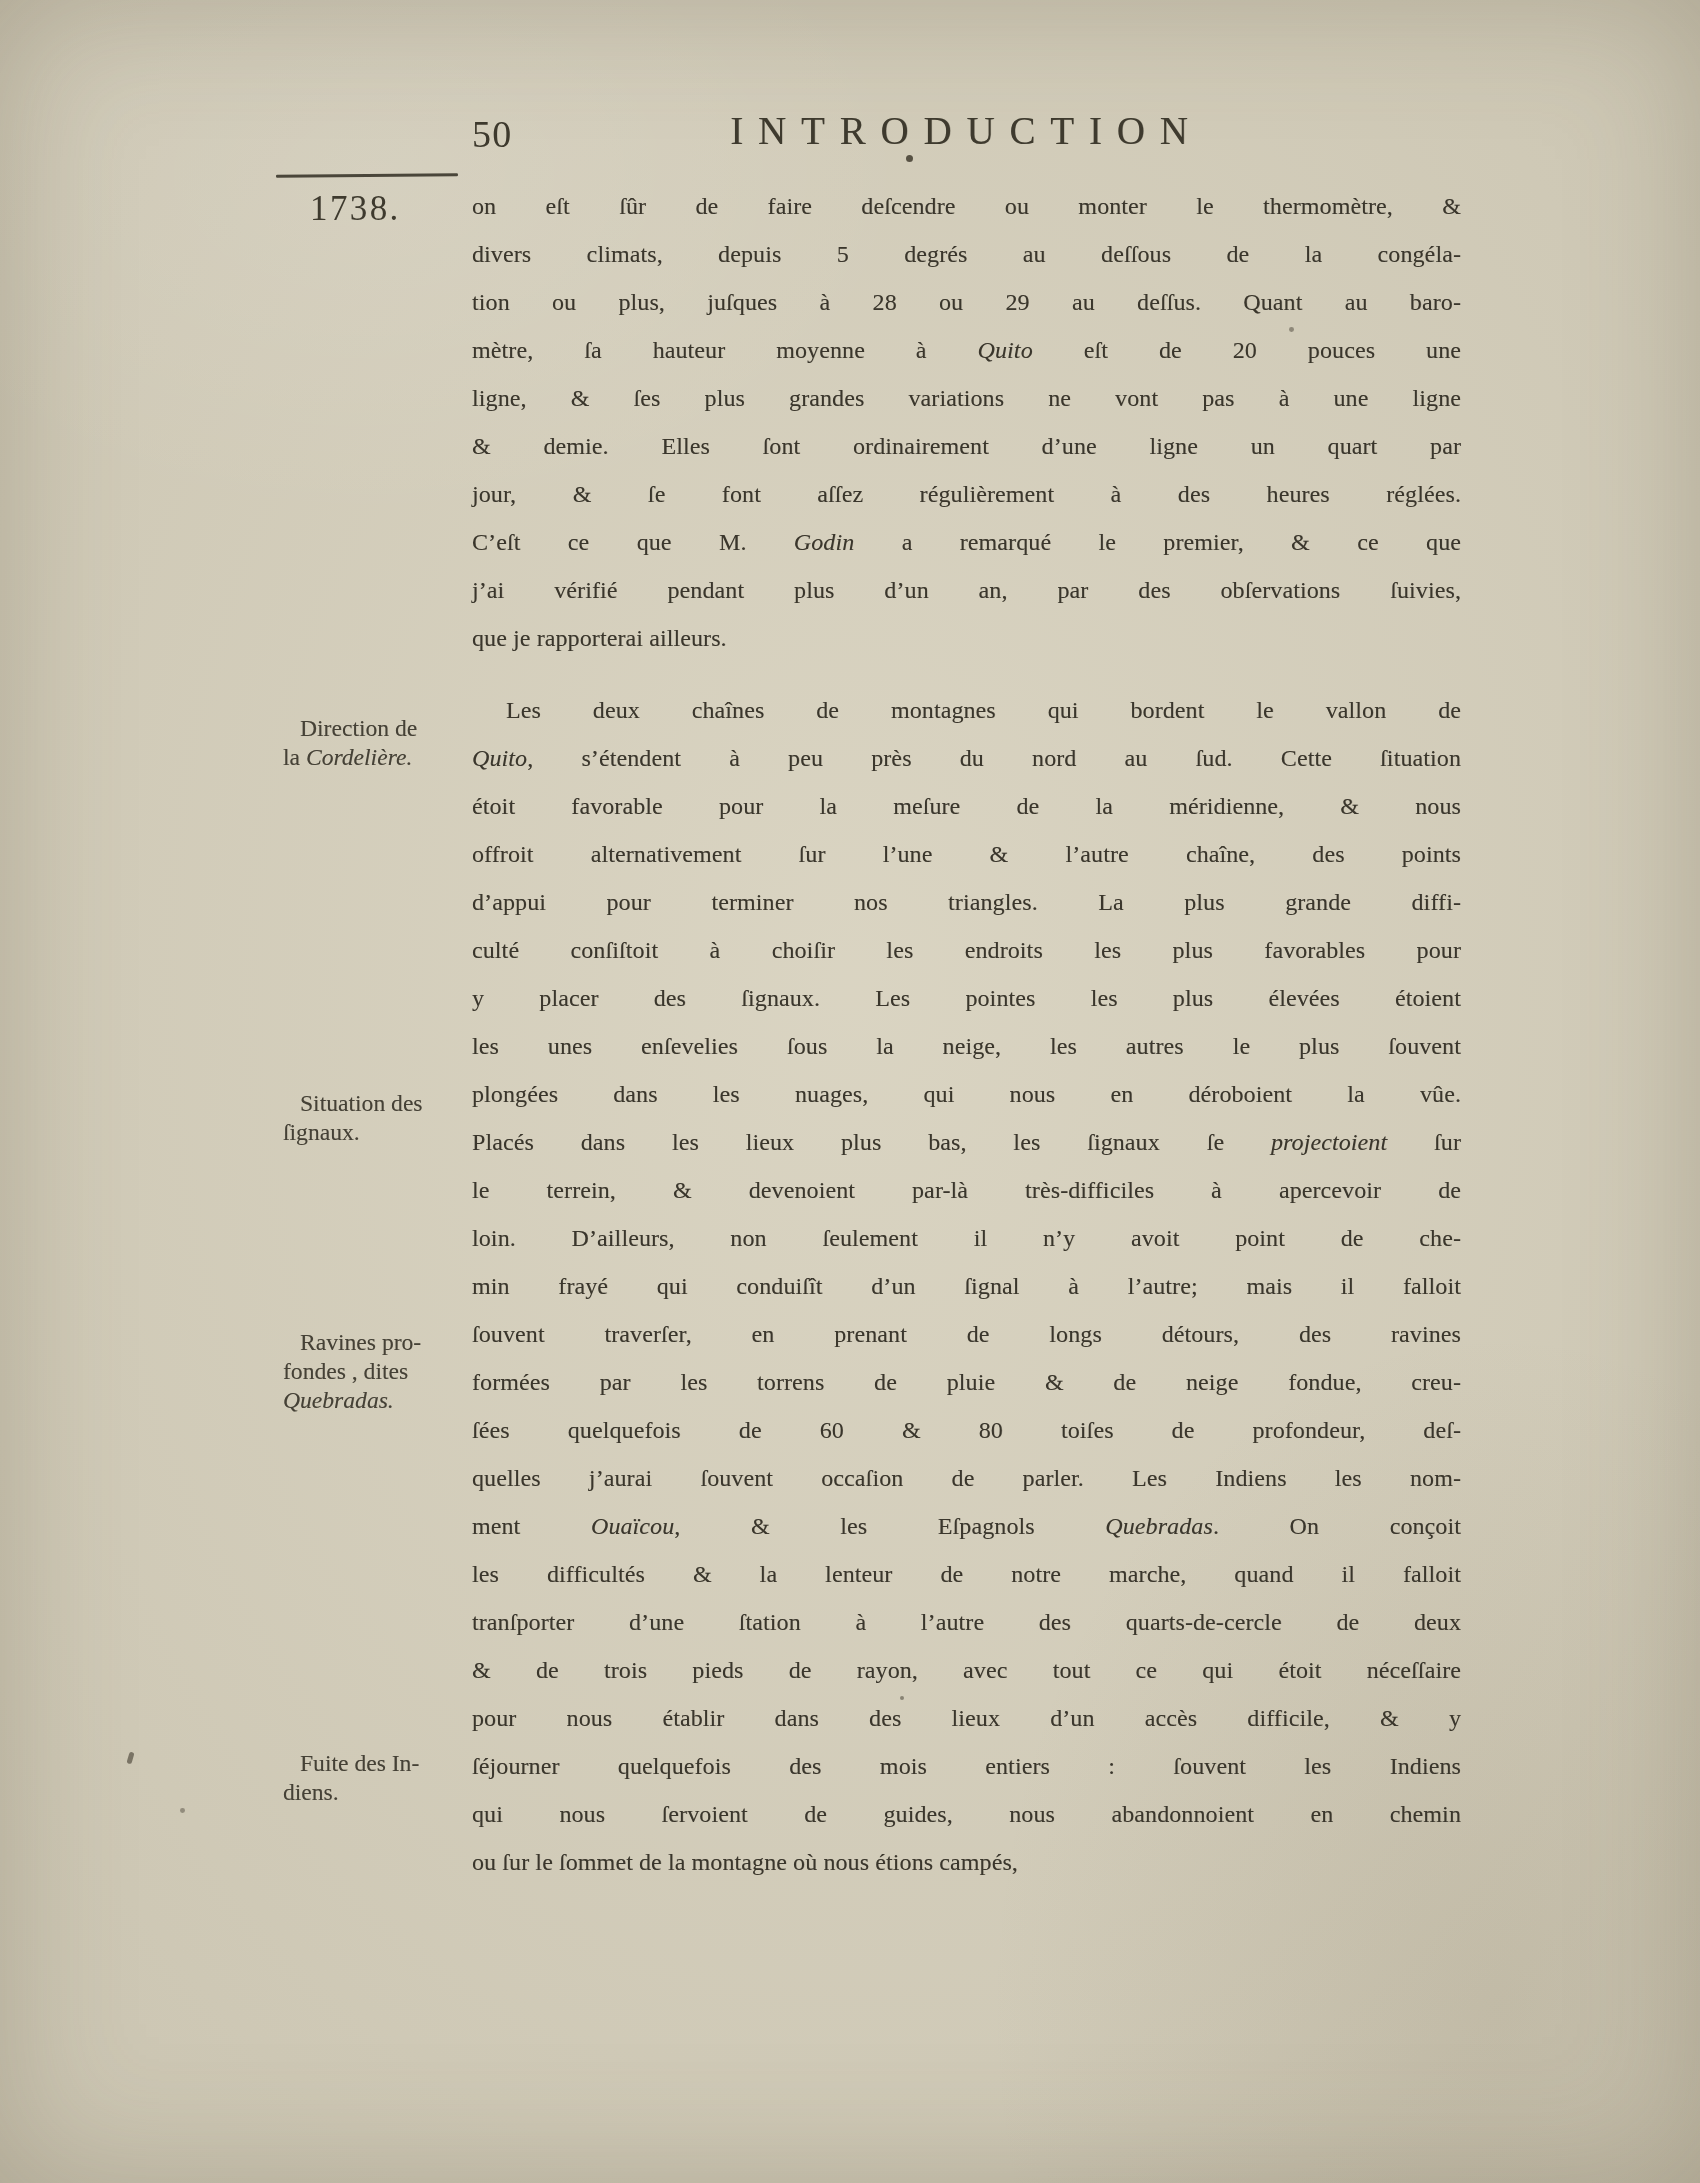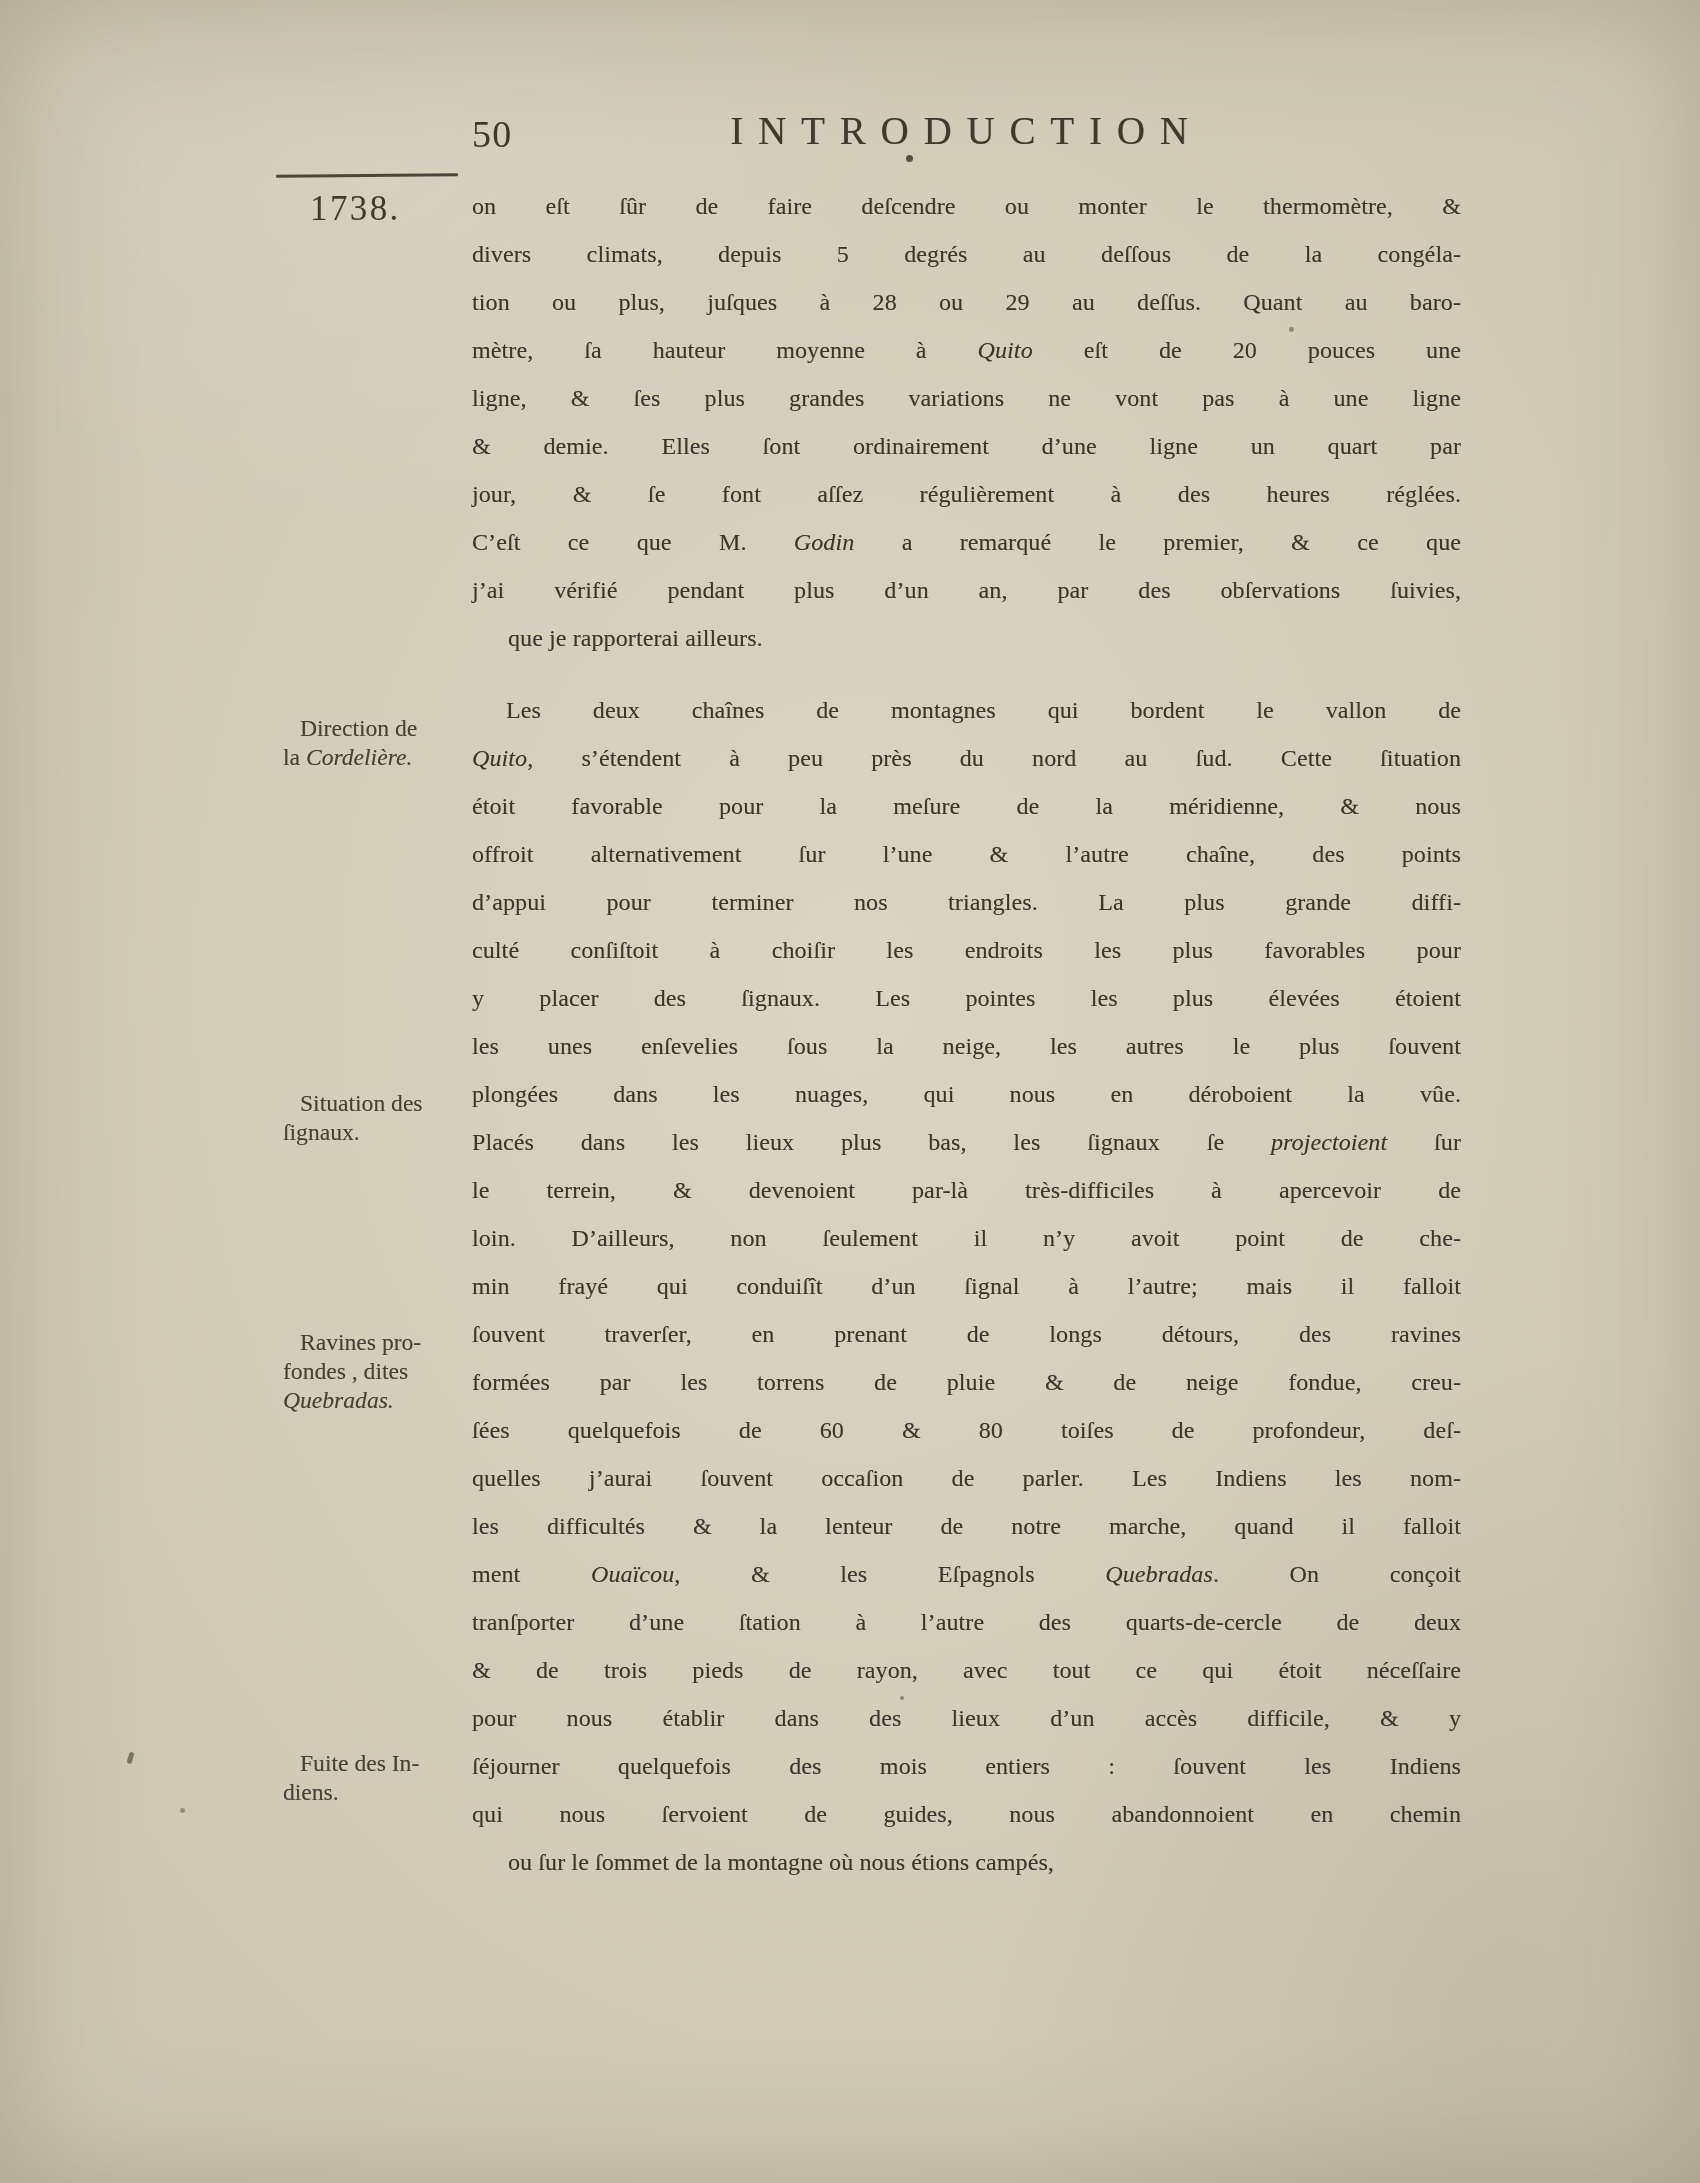--- a/index.html
+++ b/index.html
@@ -39,21 +39,21 @@
     position:absolute; left:472px; top:182px; width:989px;
     font-size:24px; line-height:48px; letter-spacing:0.1px;
     text-shadow:0.3px 0.3px 0.4px rgba(58,54,44,0.32);
   }
   .paragraph { margin:0; }
   .paragraph.indented { margin-top:8.5px; }
   .line {
     text-align:justify; text-align-last:justify;
     white-space:normal; hyphens:none;
   }
-  .line.flush { text-align-last:left;margin-left:36px; }
+  .line.flush { text-align-last:left; }
   .paragraph.indented .line.first { text-indent:34px;margin-top:24px; }
   .it { font-style:italic; }
   .margin-notes { position:absolute; left:0; top:0; width:0; height:0; }
   .margin-note {
     position:absolute; left:283px; width:185px;
     font-size:23.6px; line-height:29px; color:#454136;
     text-shadow:0.2px 0.2px 0.4px rgba(58,54,44,0.3);
   }
   .margin-note .note-line:first-child { text-indent:17px; }
   .speck { position:absolute; background:rgba(45,40,28,0.75); border-radius:50%; }
@@ -121,22 +121,22 @@
         <div class="line"><span>les unes enſevelies ſous la neige, les autres le plus ſouvent</span></div>
         <div class="line"><span>plongées dans les nuages, qui nous en déroboient la vûe.</span></div>
         <div class="line"><span>Placés dans les lieux plus bas, les ſignaux ſe </span><span class="it">projectoient</span><span> ſur</span></div>
         <div class="line"><span>le terrein, &amp; devenoient par-là très-difficiles à apercevoir de</span></div>
         <div class="line"><span>loin. D’ailleurs, non ſeulement il n’y avoit point de che-</span></div>
         <div class="line"><span>min frayé qui conduiſît d’un ſignal à l’autre; mais il falloit</span></div>
         <div class="line"><span>ſouvent traverſer, en prenant de longs détours, des ravines</span></div>
         <div class="line"><span>formées par les torrens de pluie &amp; de neige fondue, creu-</span></div>
         <div class="line"><span>ſées quelquefois de 60 &amp; 80 toiſes de profondeur, deſ-</span></div>
         <div class="line"><span>quelles j’aurai ſouvent occaſion de parler. Les Indiens les nom-</span></div>
+        <div class="line"><span>ment </span><span class="it">Ouaïcou</span><span>, &amp; les Eſpagnols </span><span class="it">Quebradas</span><span>. On conçoit</span></div>
         <div class="line"><span>les difficultés &amp; la lenteur de notre marche, quand il falloit</span></div>
-        <div class="line"><span>ment </span><span class="it">Ouaïcou</span><span>, &amp; les Eſpagnols </span><span class="it">Quebradas</span><span>. On conçoit</span></div>
         <div class="line"><span>tranſporter d’une ſtation à l’autre des quarts-de-cercle de deux</span></div>
         <div class="line"><span>&amp; de trois pieds de rayon, avec tout ce qui étoit néceſſaire</span></div>
         <div class="line"><span>pour nous établir dans des lieux d’un accès difficile, &amp; y</span></div>
         <div class="line"><span>ſéjourner quelquefois des mois entiers : ſouvent les Indiens</span></div>
         <div class="line"><span>qui nous ſervoient de guides, nous abandonnoient en chemin</span></div>
         <div class="line flush"><span>ou ſur le ſommet de la montagne où nous étions campés,</span></div>
       </div>
     </div>
 
   <div class="speck s1"></div>

